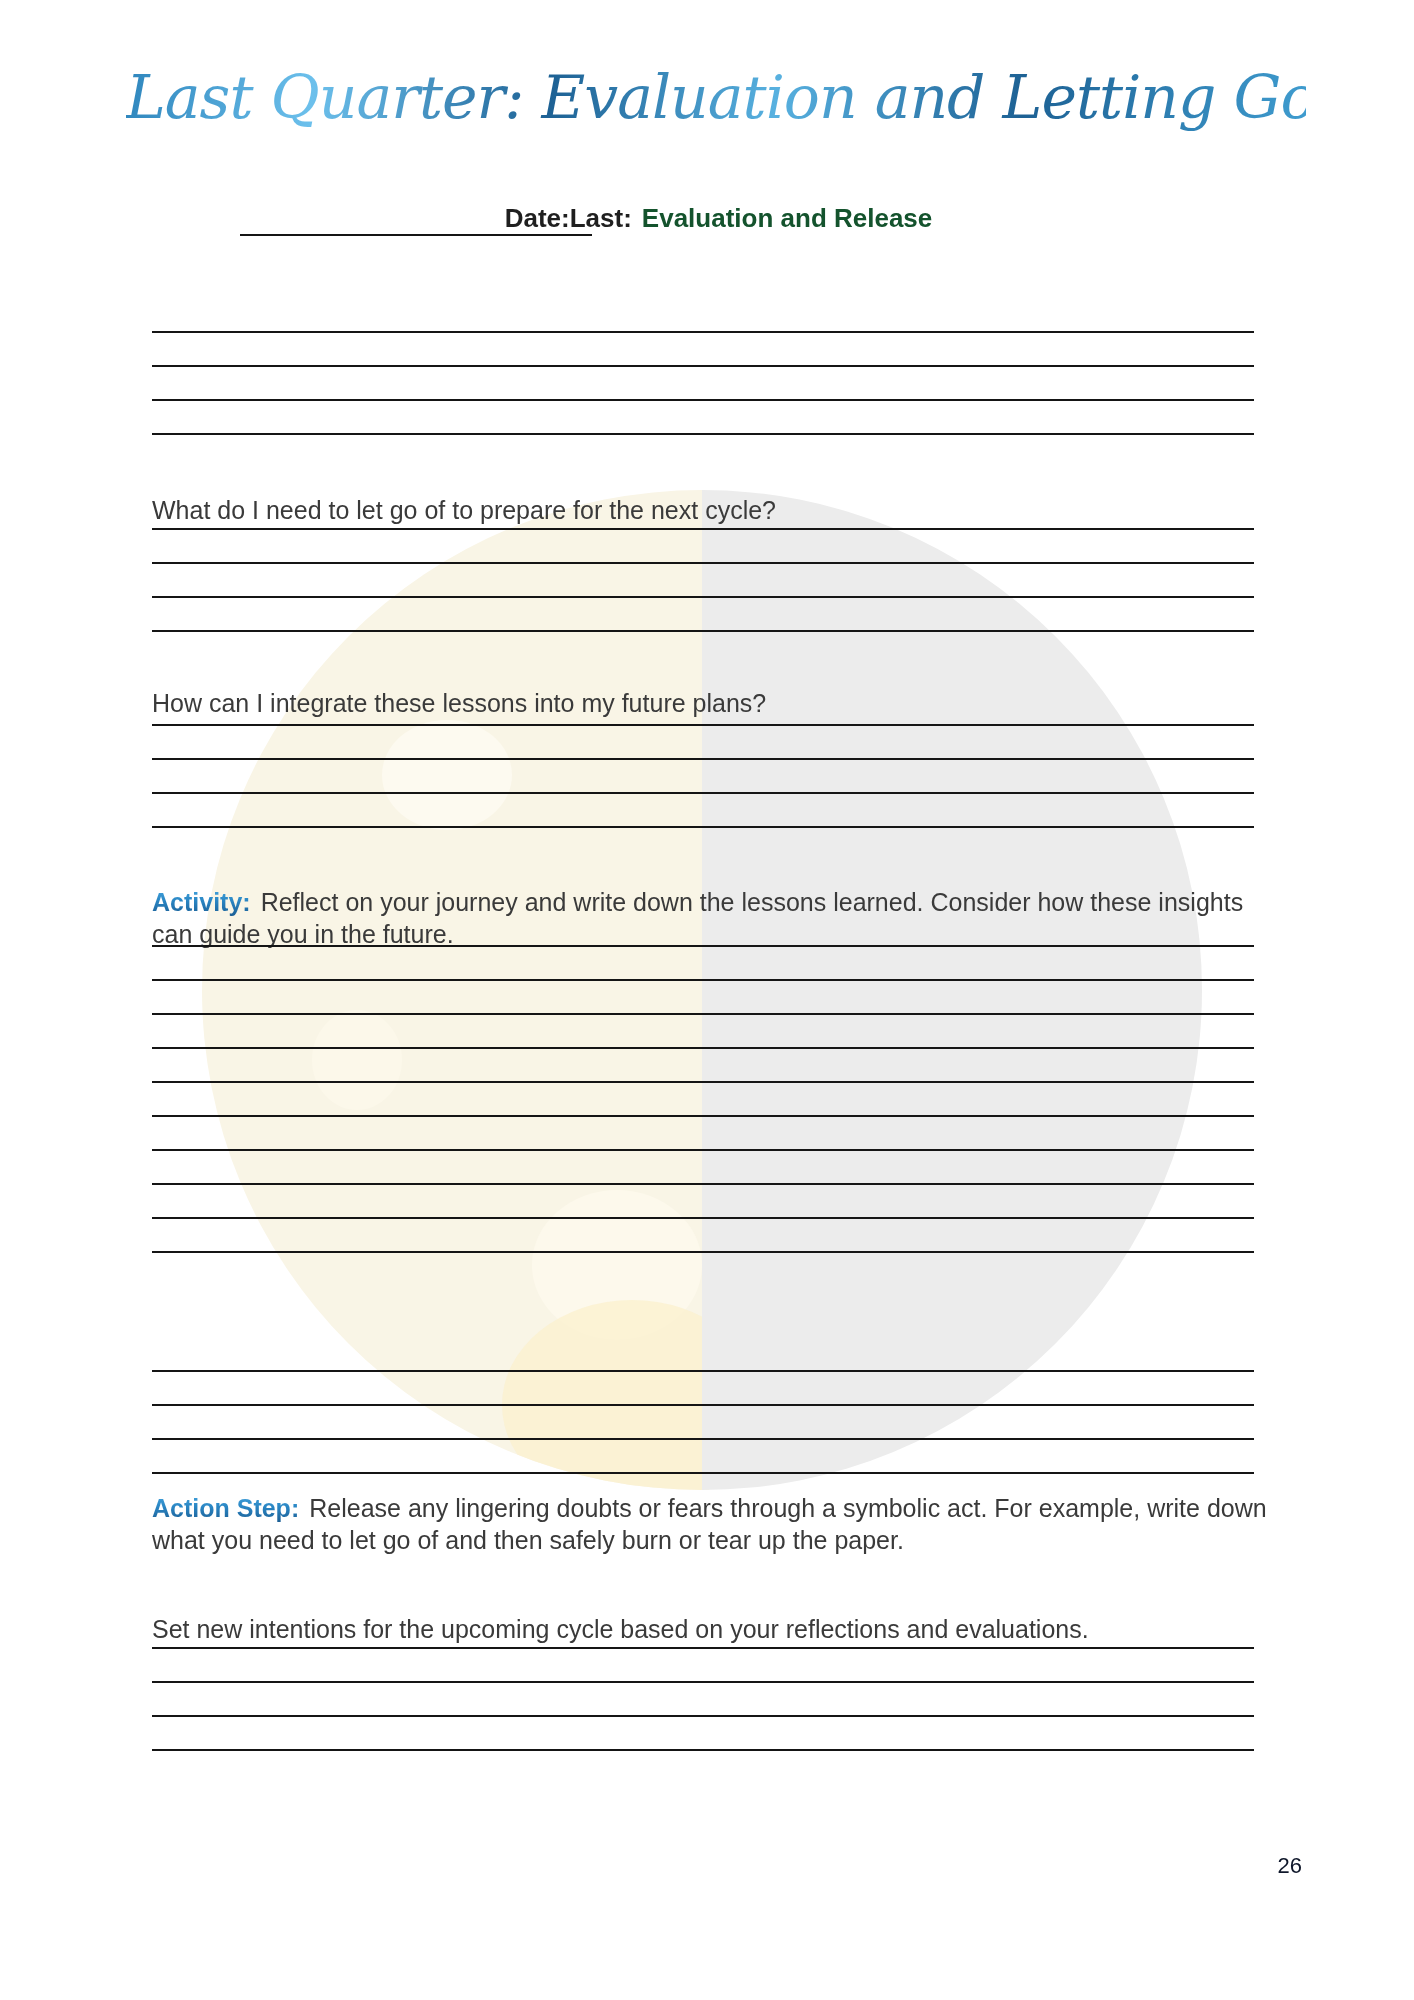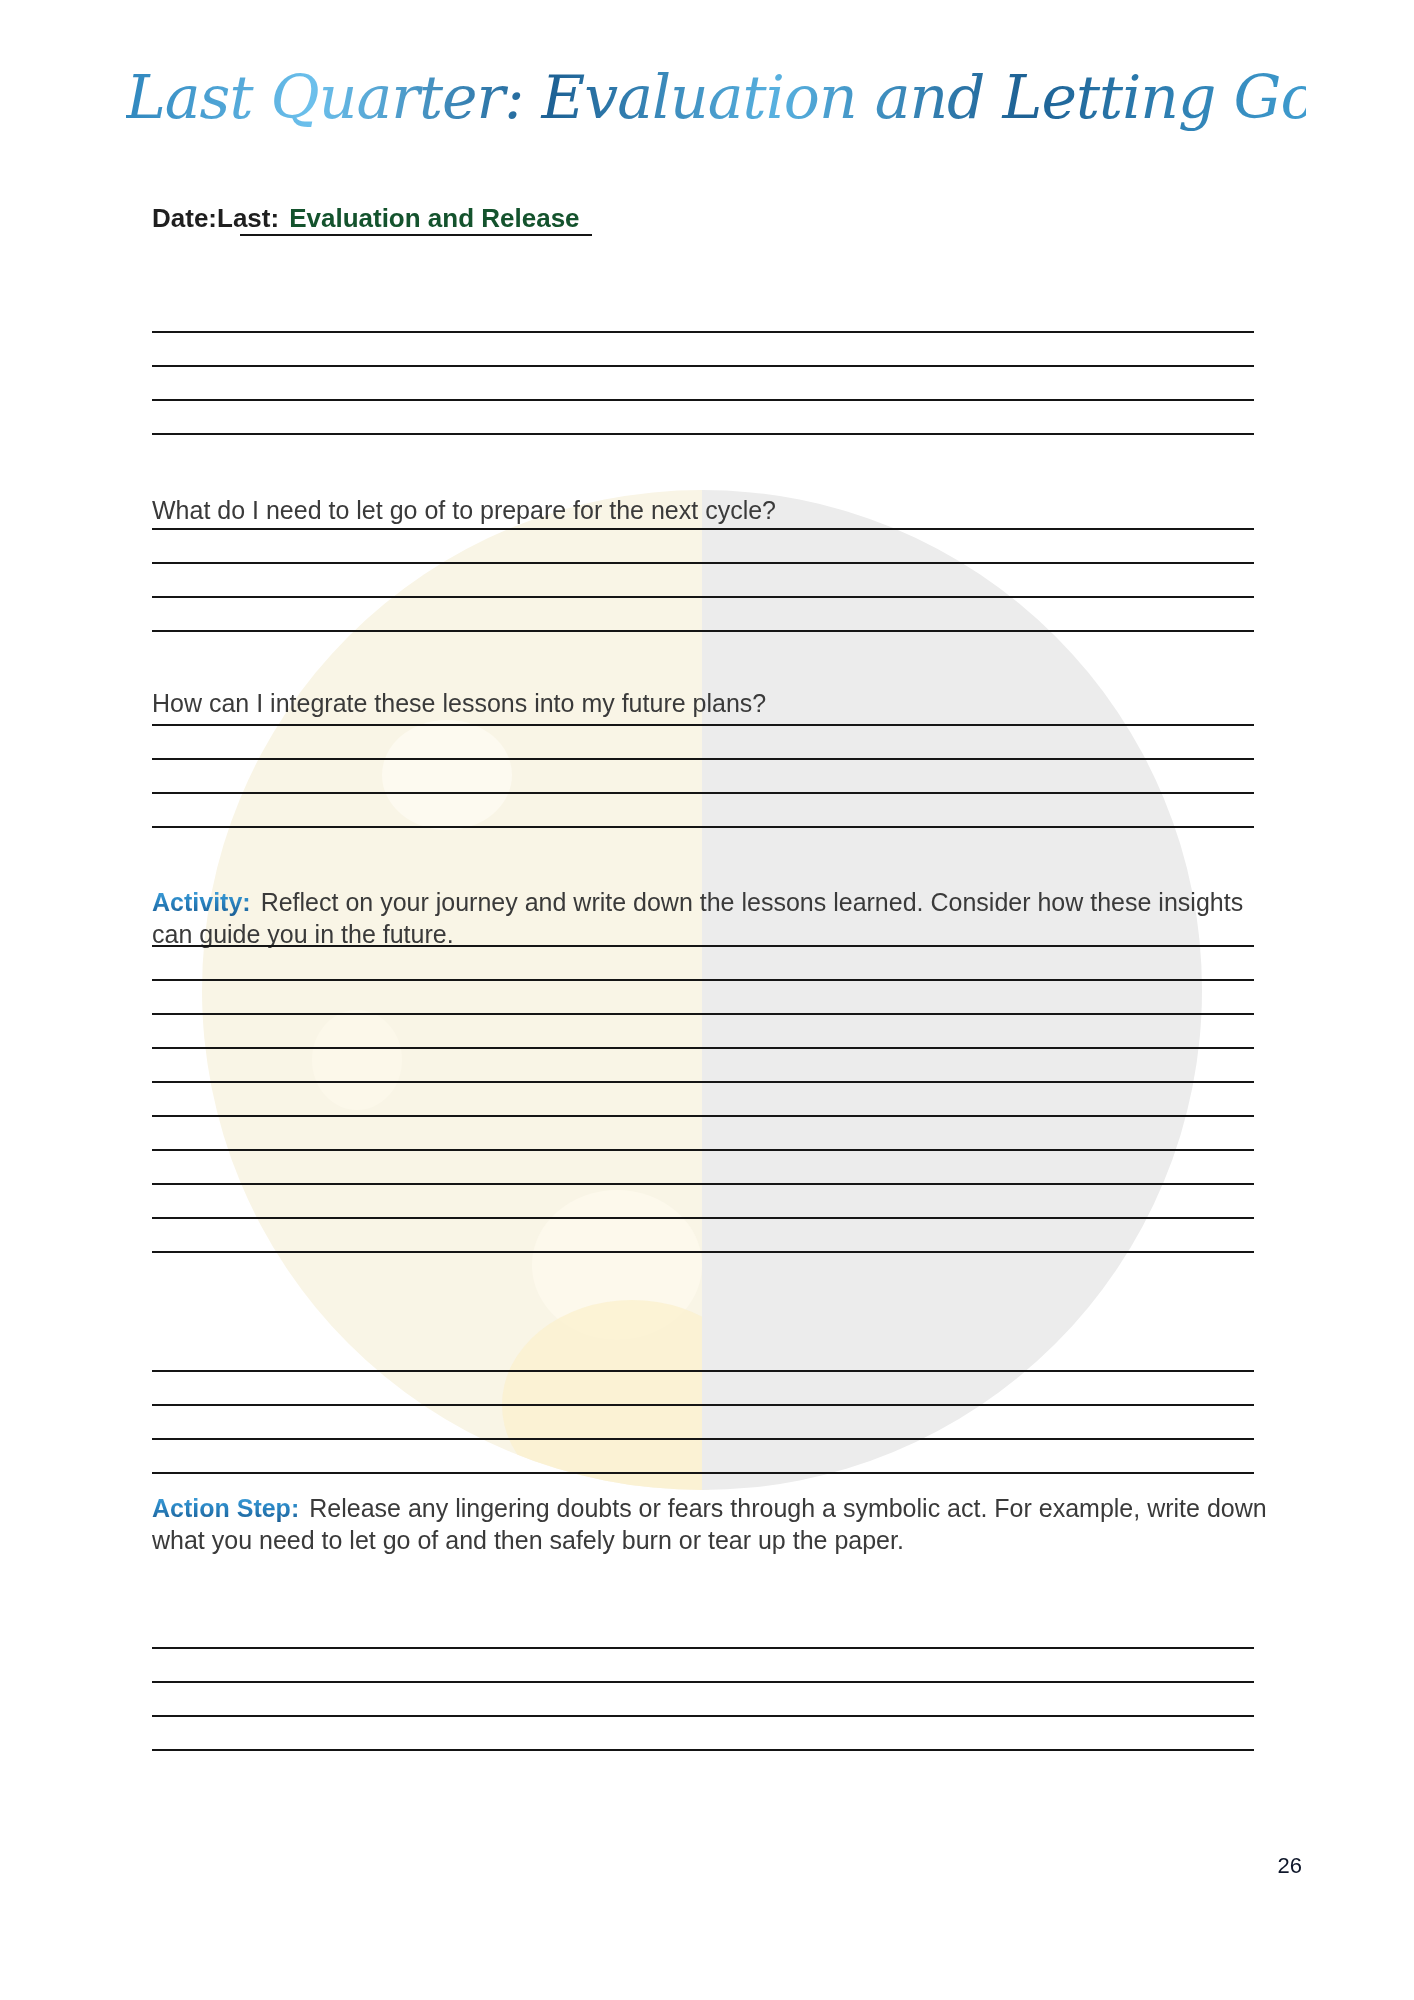--- a/index.html
+++ b/index.html
@@ -36,21 +36,21 @@
   }
   @supports ((-webkit-background-clip:text) or (background-clip:text)){
     .title{
       background:linear-gradient(95deg,#2f86bd 0%,#6cc0ec 16%,#1d6194 36%,#58b1e0 55%,#1d6194 76%,#3f9ccf 100%);
       -webkit-background-clip:text;background-clip:text;
       color:transparent;
     }
   }
   .header-row{
     left:152px;top:203px;width:1133px;
-    display:flex;justify-content:flex-start;align-items:flex-start;
+    display:flex;justify-content:center;align-items:flex-start;
     font-size:26px;font-weight:700;color:#1f1f1f;
   }
   .theme-value{color:#14532d;margin-left:10px;}
   .date-underline{
     left:240px;top:234px;width:352px;height:0;
     border-top:2px solid #151515;
   }
   .para{font-size:25px;line-height:31.5px;color:#3a3a3a;}
   .q{left:152px;width:1120px;}
   .blue-label{
@@ -145,20 +145,21 @@
         <div class="wline"></div>
         <div class="wline"></div>
         <div class="wline"></div>
         <div class="wline"></div>
       </div>
 
     <p class="abs para q" style="top:1468px;width:1125px">
       <span class="blue-label">Action Step:</span><span>Release any lingering doubts or fears through a symbolic act. For example, write down what you need to let go of and then safely burn or tear up the paper.</span>
     </p>
 
+    <p class="abs para q" style="top:1589px">Set new intentions for the upcoming cycle based on your reflections and evaluations.</p>
     <div class="abs lines" style="top:1647px">
         <div class="wline"></div>
         <div class="wline"></div>
         <div class="wline"></div>
         <div class="wline"></div>
       </div>
 
     <div class="abs page-number">26</div>
 
   </div>

